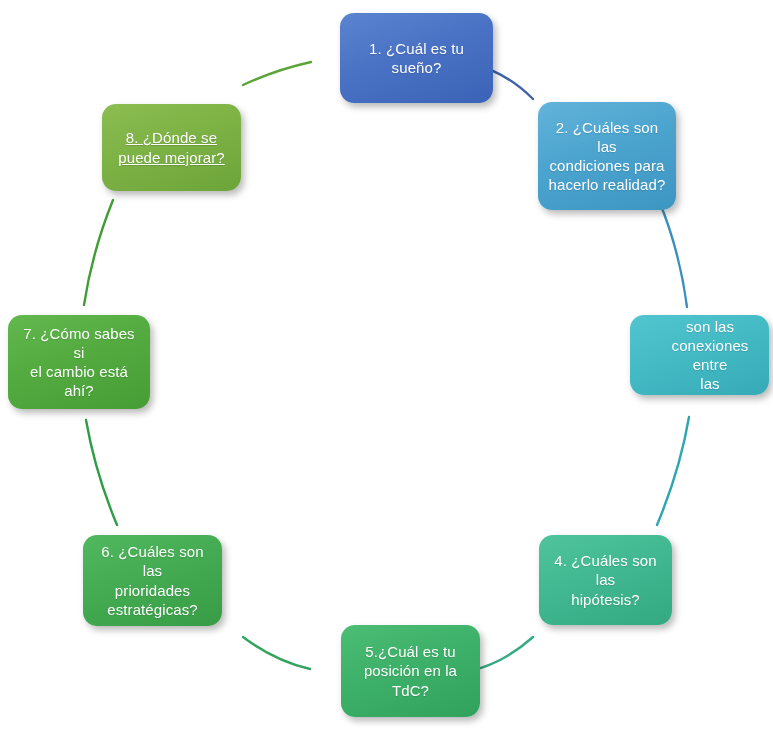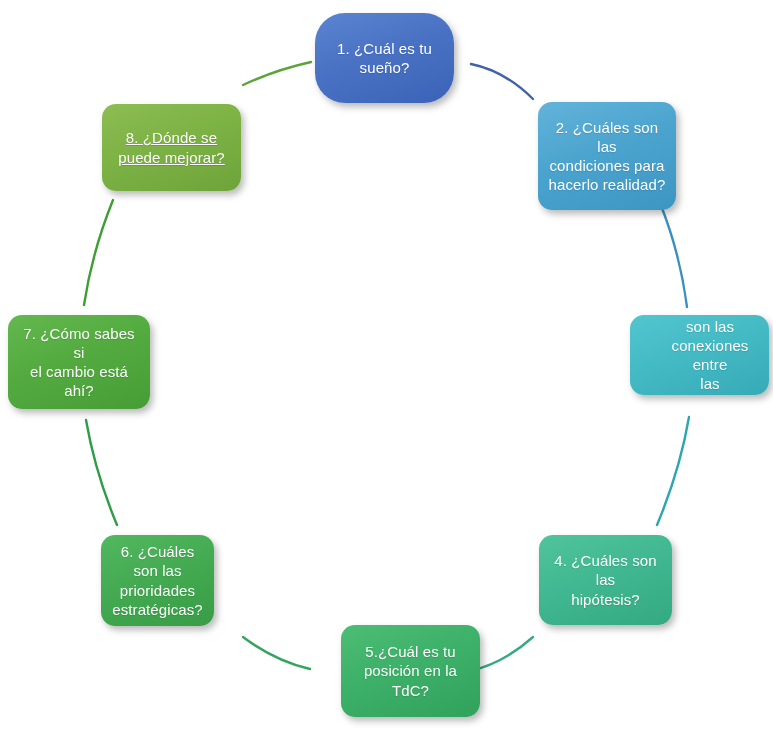--- a/index.html
+++ b/index.html
@@ -42,31 +42,31 @@
     overflow: hidden;
   }
   .node .label {
     display: block;
     width: 100%;
     white-space: pre-line;
     text-shadow: 0 1px 1px rgba(0,0,0,0.12);
   }
 
   
-  #node-1 { left: 315px; top: 13px;  width: 139px; height: 90px;
-            background: linear-gradient(160deg, #5a84d0 0%, #4a72c4 45%, #3a62b6 100%); border-radius: 30px; }
+  #node-1 { left: 340px; top: 13px;  width: 153px; height: 90px;
+            background: linear-gradient(160deg, #5a84d0 0%, #4a72c4 45%, #3a62b6 100%); }
   #node-2 { left: 538px; top: 102px; width: 138px; height: 108px;
             background: linear-gradient(160deg, #62b3da 0%, #4ba4ce 45%, #3d95c2 100%); }
   #node-3 { left: 630px; top: 315px; width: 139px; height: 80px;
             background: linear-gradient(160deg, #52c6cf 0%, #44bac5 45%, #36abb7 100%); padding-left: 30px; }
   #node-4 { left: 539px; top: 535px; width: 133px; height: 90px;
             background: linear-gradient(160deg, #50c49c 0%, #41b891 45%, #34a982 100%); justify-content: flex-end; }
   #node-5 { left: 320px; top: 625px; width: 139px; height: 92px;
             background: linear-gradient(160deg, #4cbd74 0%, #3db069 45%, #31a25c 100%); margin-left: 21px; }
-  #node-6 { left: 101px; top: 535px; width: 113px; height: 91px;
+  #node-6 { left: 83px; top: 535px; width: 139px; height: 91px;
             background: linear-gradient(160deg, #52b85f 0%, #44ab52 45%, #389d46 100%); }
   #node-7 { left: 8px;   top: 315px; width: 142px; height: 94px;
             background: linear-gradient(160deg, #63b84e 0%, #53ab40 45%, #469d35 100%); }
   #node-8 { left: 102px; top: 104px; width: 139px; height: 87px;
             background: linear-gradient(160deg, #8cbd52 0%, #7db245 45%, #6da439 100%); text-decoration: underline; }
 </style>
 </head>
 <body>
 
 <div id="canvas">

